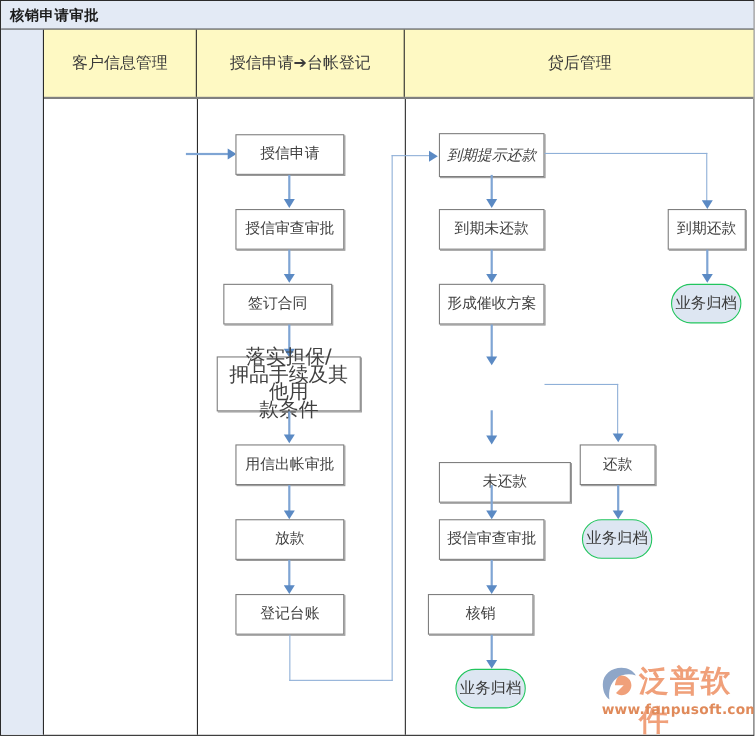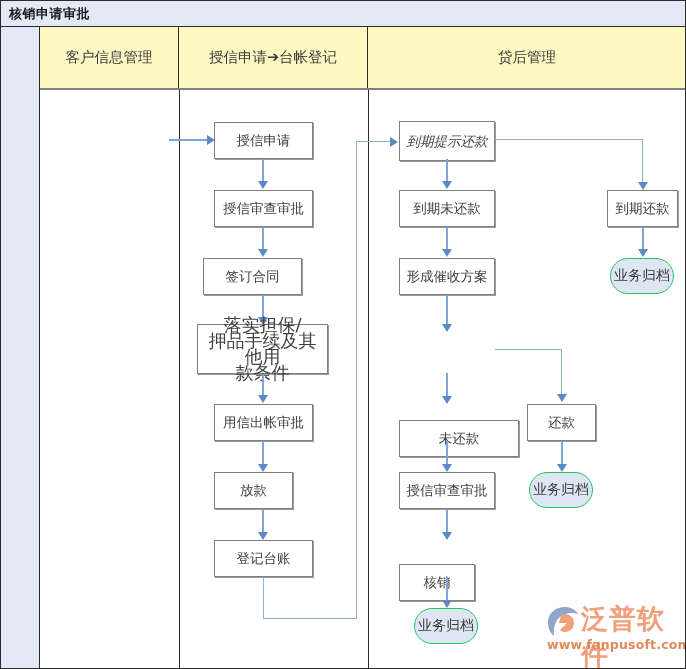--- a/index.html
+++ b/index.html
@@ -170,21 +170,21 @@
   </div>
 
   <div class="conn v" style="left:261px;top:373px;height:23px;"></div>
   <div class="arrow-d" style="left:257px;top:394px;"></div>
 
   <div class="node" style="left:213px;top:403px;width:99px;height:37px;">用信出帐审批</div>
 
   <div class="conn v" style="left:261px;top:440px;height:25px;"></div>
   <div class="arrow-d" style="left:257px;top:463px;"></div>
 
-  <div class="node" style="left:213px;top:471px;width:79px;height:37px;text-align:right;">放款</div>
+  <div class="node" style="left:213px;top:471px;width:99px;height:37px;text-align:right;">放款</div>
 
   <div class="conn v" style="left:261px;top:508px;height:25px;"></div>
   <div class="arrow-d" style="left:257px;top:531px;"></div>
 
   <div class="node" style="left:213px;top:539px;width:99px;height:37px;">登记台账</div>
 
   <div class="conn thin v" style="left:262px;top:576px;height:42px;"></div>
   <div class="conn thin h" style="left:262px;top:617px;width:94px;"></div>
   <div class="conn thin v" style="left:355px;top:140px;height:478px;"></div>
   <div class="conn thin h" style="left:355px;top:140px;width:36px;"></div>
@@ -223,21 +223,21 @@
   <div class="conn v" style="left:560px;top:440px;height:25px;"></div>
   <div class="arrow-d" style="left:556px;top:463px;"></div>
 
   <div class="node" style="left:398px;top:471px;width:96px;height:37px;">授信审查审批</div>
 
   <div class="term" style="left:528px;top:471px;width:64px;height:36px;">业务归档</div>
 
   <div class="conn v" style="left:445px;top:508px;height:25px;"></div>
   <div class="arrow-d" style="left:441px;top:531px;"></div>
 
-  <div class="node" style="left:398px;top:539px;width:76px;height:37px;margin-top:24px;">核销</div>
+  <div class="node" style="left:388px;top:539px;width:96px;height:37px;">核销</div>
 
   <div class="conn v" style="left:445px;top:576px;height:25px;"></div>
   <div class="arrow-d" style="left:441px;top:599px;"></div>
 
   <div class="term" style="left:413px;top:607px;width:64px;height:36px;">业务归档</div>
 
   <div class="conn thin h" style="left:494px;top:138px;width:148px;"></div>
   <div class="conn thin v" style="left:641px;top:138px;height:45px;"></div>
   <div class="arrow-d" style="left:637px;top:181px;"></div>
 

